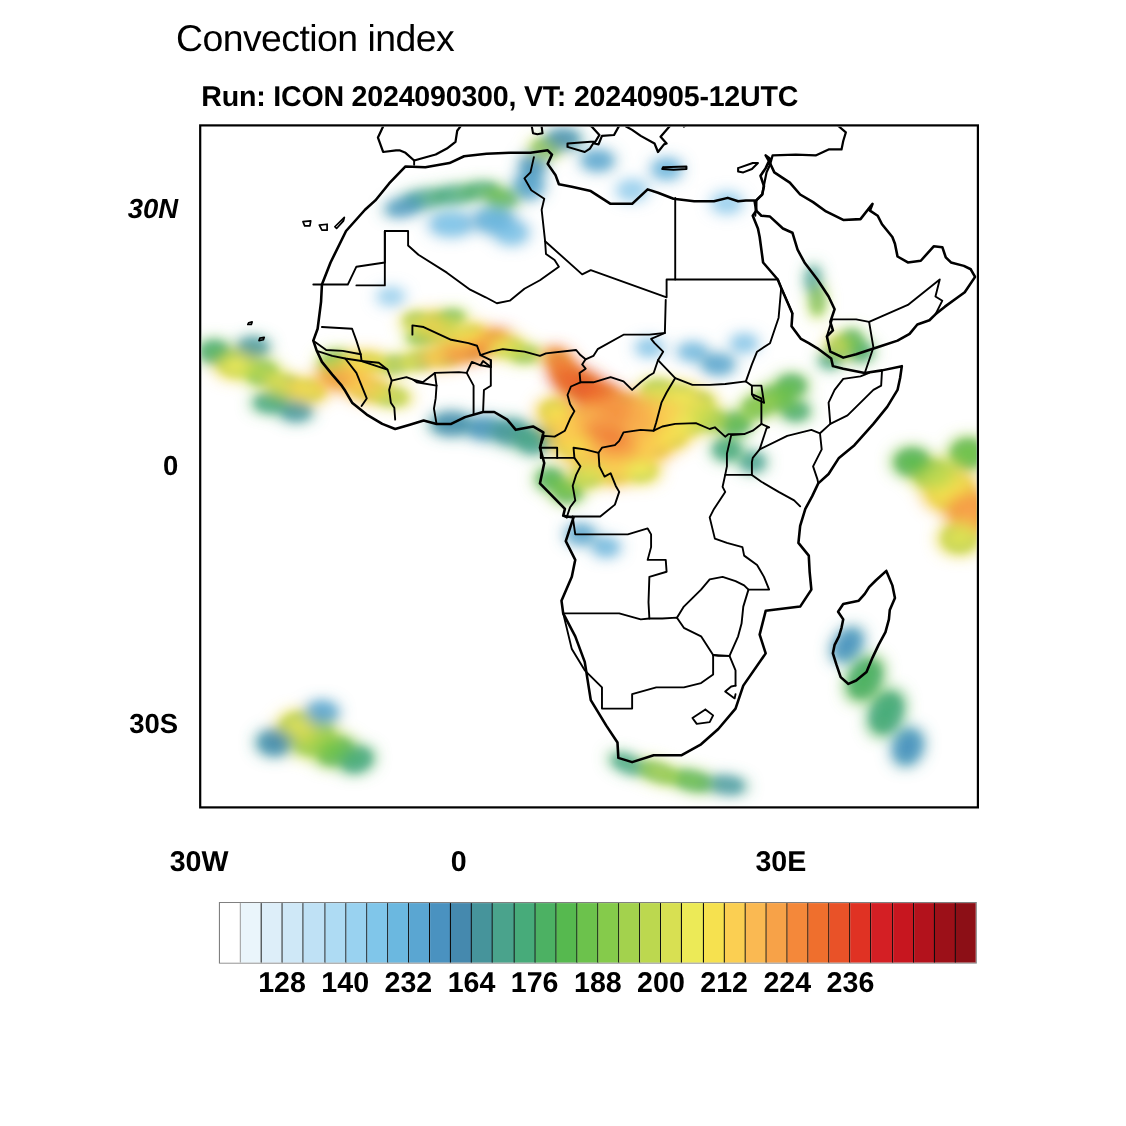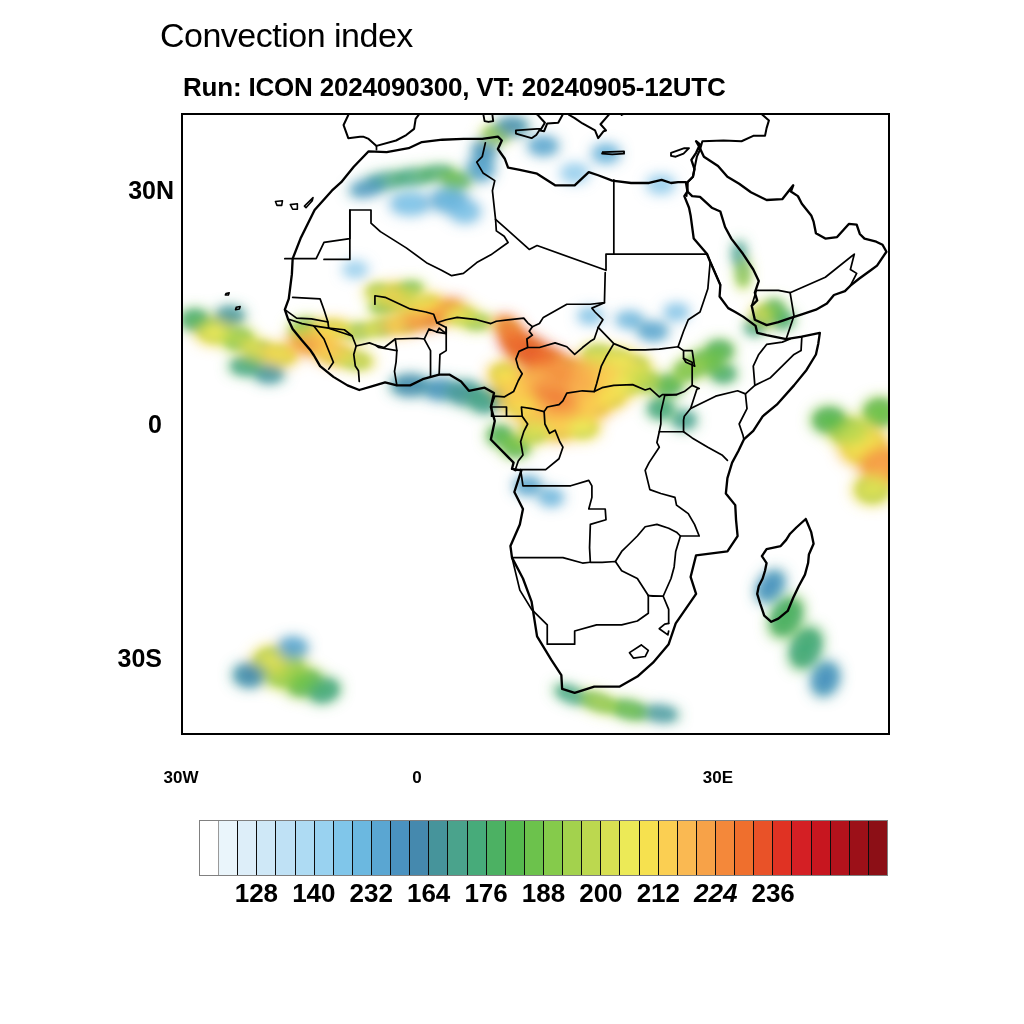--- a/index.html
+++ b/index.html
@@ -36,21 +36,21 @@
   .ytick-maj { width: 14px; height: 2px; left: -15px; }
   .ytick-min { width: 9px;  height: 2px; left: -10px; }
   .xtick-maj { height: 14px; width: 2px; top: 100%; }
   .xtick-min { height: 9px;  width: 2px; top: 100%; }
   .ylabel-box {
     position:absolute; width: 120px; text-align: right;
     font-size: 25px; font-weight: bold; color:#000;
   }
   .xlabel-box {
     position:absolute; width: 160px; text-align: center;
-    font-size: 17px; font-weight: bold; color:#000;
+    font-size: 26px; font-weight: bold; color:#000;
   }
 
   
   #cbar {
     position: absolute; left: 199px; top: 820px;
     width: 689px; height: 56px;
     border: 1px solid #808080; box-sizing: border-box;
     display: flex; background:#fff;
   }
   #cbar .cell { flex: 1 1 0; height: 100%; border-right: 1px solid #0d0d0d; box-sizing: border-box; }
@@ -964,21 +964,21 @@
     <div class="tick xtick-min" style="left:157px;"></div>
     <div class="tick xtick-maj" style="left:236px;"></div>
     <div class="tick xtick-min" style="left:315px;"></div>
     <div class="tick xtick-min" style="left:394px;"></div>
     <div class="tick xtick-maj" style="left:472px;"></div>
     <div class="tick xtick-min" style="left:551px;"></div>
     <div class="tick xtick-min" style="left:630px;"></div>
 
   </div>
 
-  <div class="ylabel-box" style="left:54px; top:176px;">30N</div>
+  <div class="ylabel-box" style="left:42px; top:176px;font-style:italic;">30N</div>
   <div class="ylabel-box" style="left:42px; top:410px;">0</div>
   <div class="ylabel-box" style="left:42px; top:644px;">30S</div>
 
   <div class="xlabel-box" style="left:101px; top:768px;">30W</div>
   <div class="xlabel-box" style="left:337px; top:768px;">0</div>
   <div class="xlabel-box" style="left:573px; top:768px;text-align:right;">30E</div>
 
   <div id="cbar">
       <div class="cell first" style="background: rgb(255, 255, 255);"></div>
       <div class="cell" style="background: rgb(234, 245, 251);"></div>
@@ -1019,17 +1019,17 @@
     </div>
   <div id="cbar-labels">
       <div class="cb-label" style="left: 206.417px;">128</div>
       <div class="cb-label" style="left: 263.833px;">140</div>
       <div class="cb-label" style="left: 321.25px;">232</div>
       <div class="cb-label" style="left: 378.667px;">164</div>
       <div class="cb-label" style="left: 436.083px;">176</div>
       <div class="cb-label" style="left: 493.5px;">188</div>
       <div class="cb-label" style="left: 550.917px;">200</div>
       <div class="cb-label" style="left: 608.333px;">212</div>
-      <div class="cb-label" style="left: 665.75px; font-style: italic;">224</div>
+      <div class="cb-label" style="left: 665.75px;">224</div>
       <div class="cb-label" style="left: 723.167px;">236</div>
     </div>
 
 </div>
 
 </body></html>

